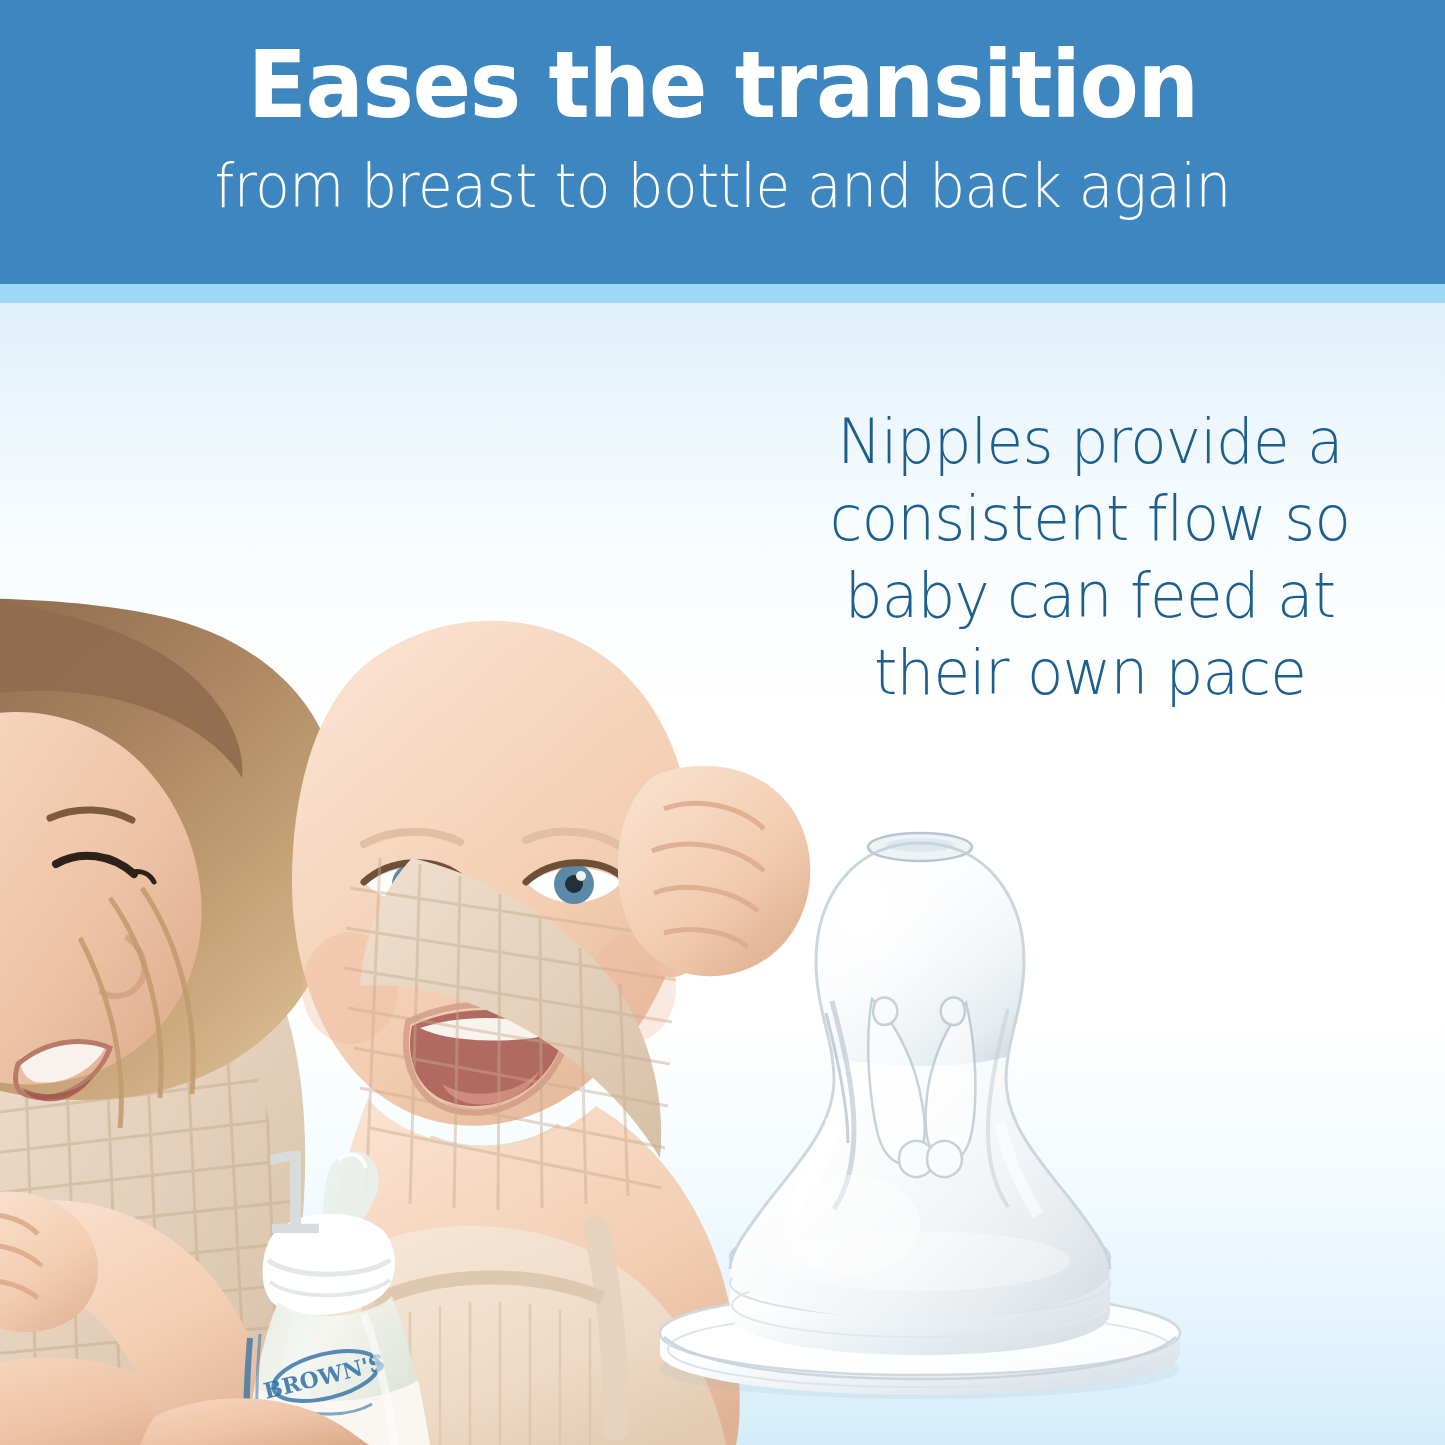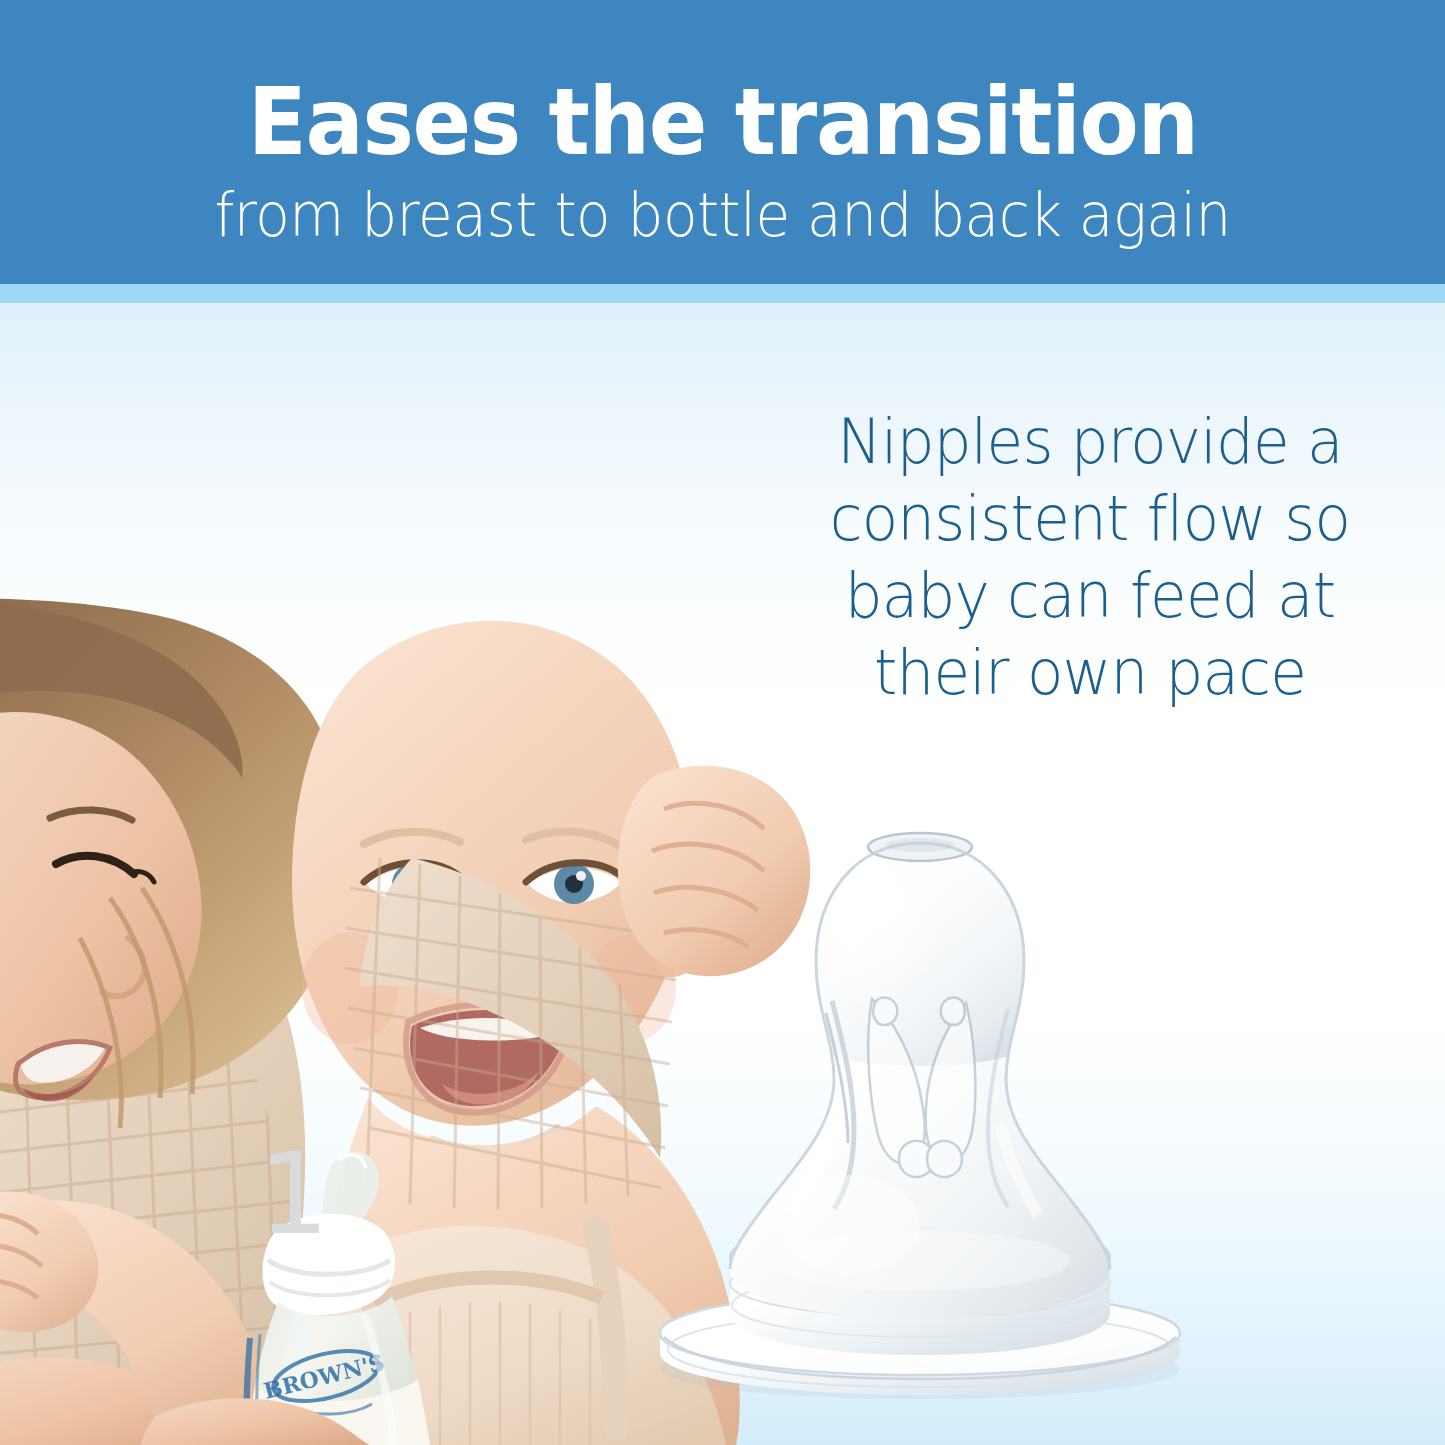--- a/index.html
+++ b/index.html
@@ -24,22 +24,23 @@
     position: absolute;
     left: 0; top: 0;
     width: 1445px;
     height: 284px;
     background: #3d86c0;
     display: flex;
     flex-direction: column;
     align-items: center;
     justify-content: flex-start;
     box-sizing: border-box;
-    padding-top: 76px;
+    padding-top: 39px;
     z-index: 6;
+    gap: 8px;
   }
   .header-title {
     color: #ffffff;
     font-family: "DejaVu Sans", sans-serif;
     font-weight: 700;
     font-size: 93px;
     line-height: 1.0;
     letter-spacing: -1.5px;
     text-align: center;
     white-space: nowrap;

